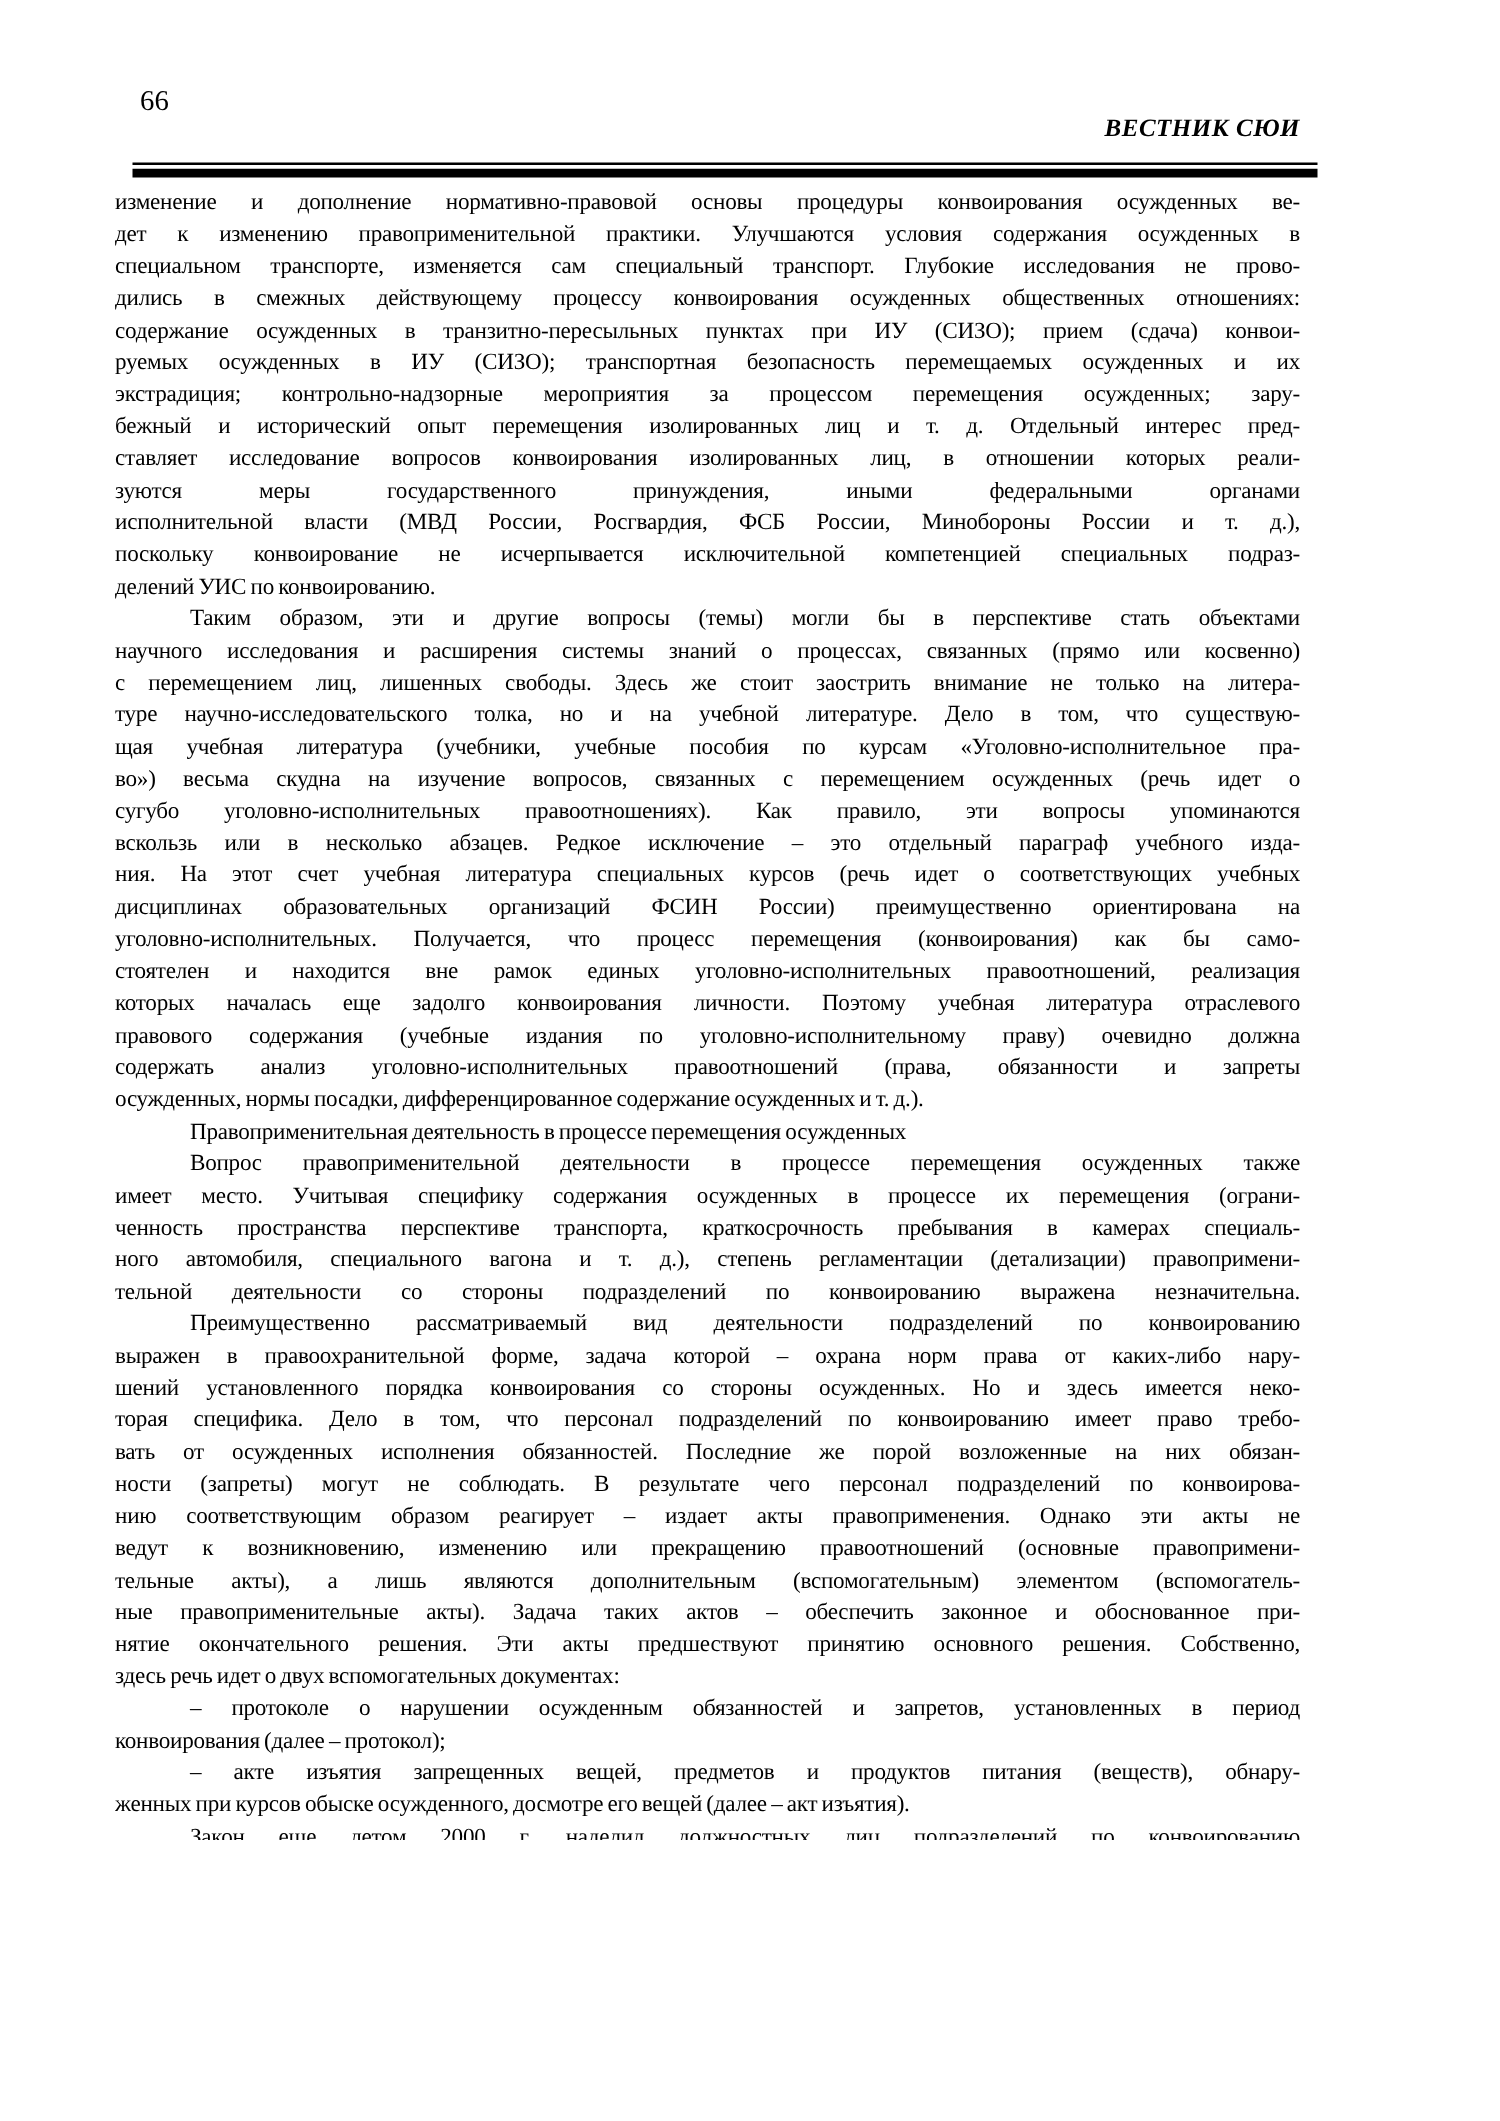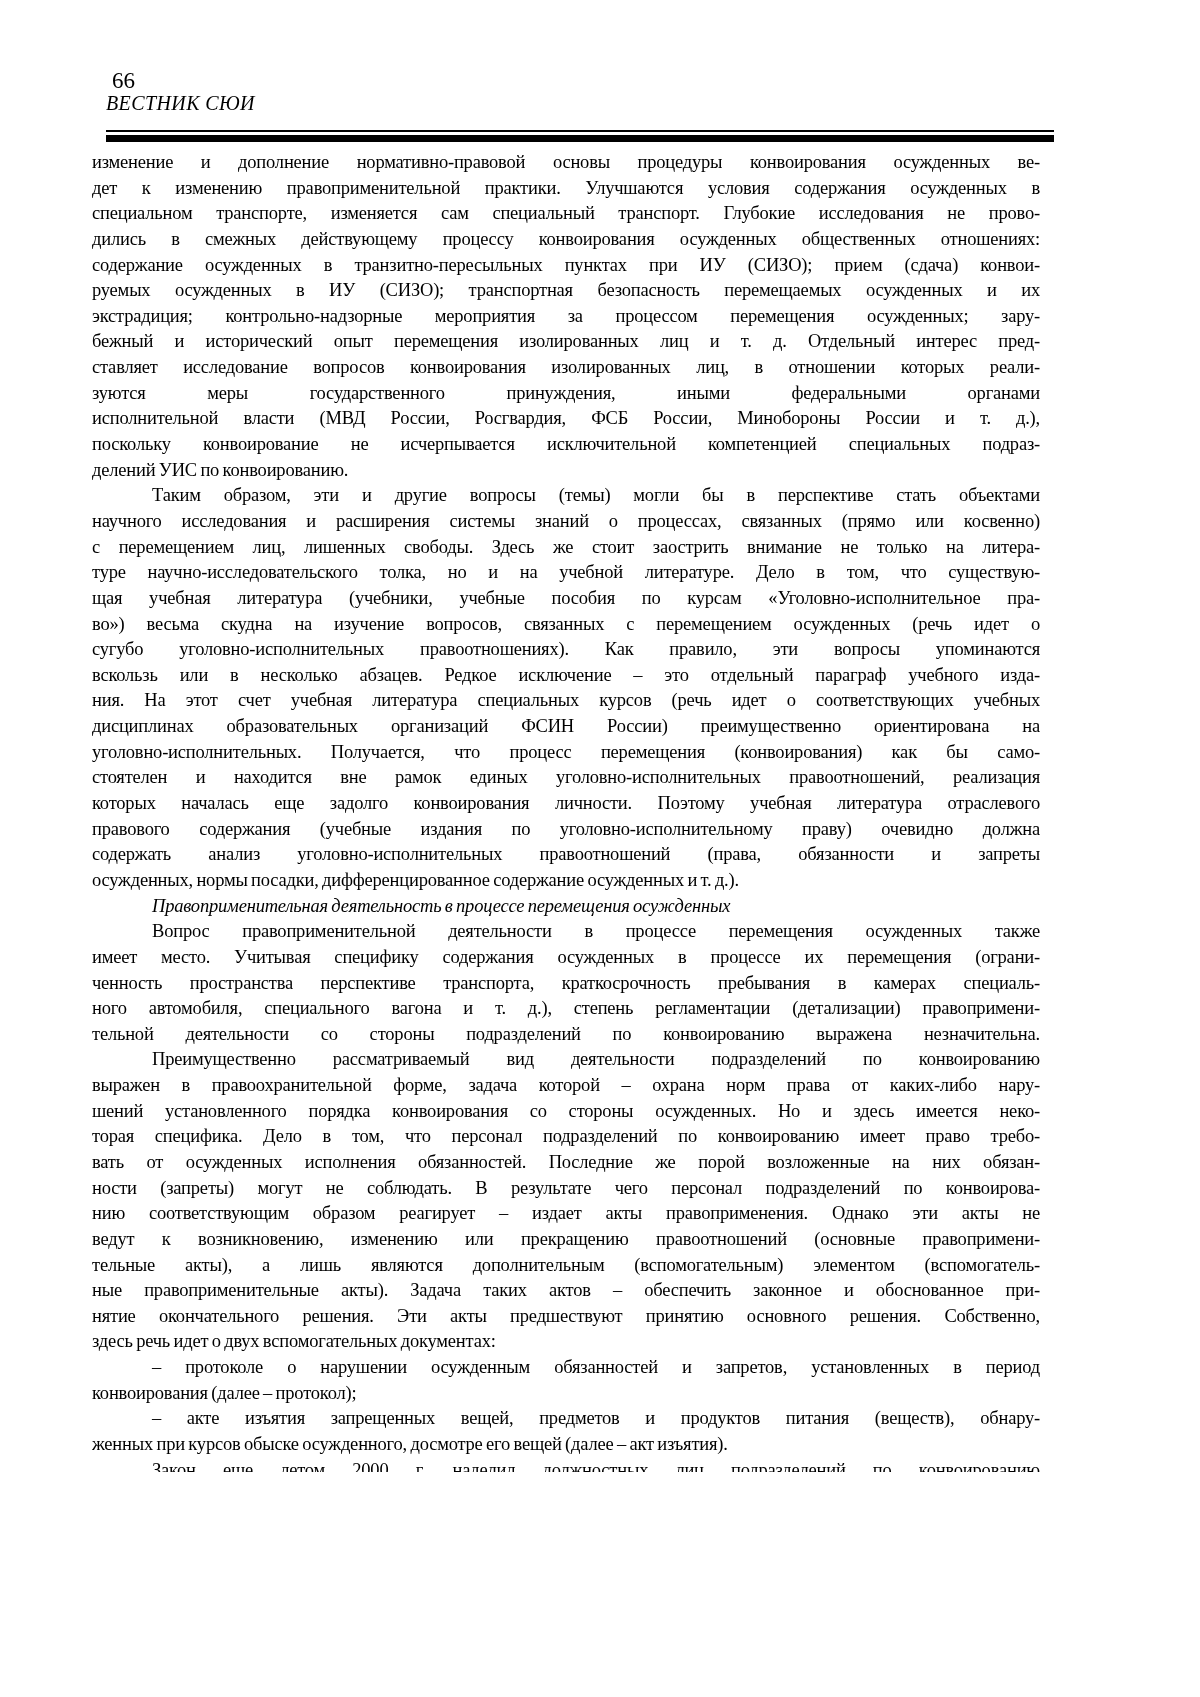--- a/index.html
+++ b/index.html
@@ -18,25 +18,25 @@
   }
   .page-number {
     position: absolute;
     left: 112px;
     top: 68px;
     font-size: 23px;
     line-height: 1.1;
   }
   .journal-title {
     position: absolute;
-    left: 106px;
+    left: 92px;
     top: 91px;
     width: 948px;
-    text-align: left;
-    font-weight: normal;
+    text-align: right;
+    font-weight: bold;
     font-style: italic;
     font-size: 20px;
     line-height: 1.2;
     letter-spacing: 0.4px;
   }
   .rule-thin {
     position: absolute;
     left: 106px;
     top: 130px;
     width: 948px;
@@ -55,21 +55,21 @@
     position: absolute;
     left: 92px;
     top: 150px;
     width: 948px;
     font-size: 18.5px;
     line-height: 25.65px;
     letter-spacing: -0.2px;
     word-spacing: -1px;
   }
   .para { margin: 0; padding: 0; }
-  .para.italic { font-style: italic; }
+  .para.italic { }
   .line {
     height: 25.65px;
     overflow: hidden;
     text-align: justify;
     text-align-last: justify;
   }
   .line.nostretch { text-align-last: left; }
   .line.indent { text-indent: 60px; }
 </style>
 </head>

